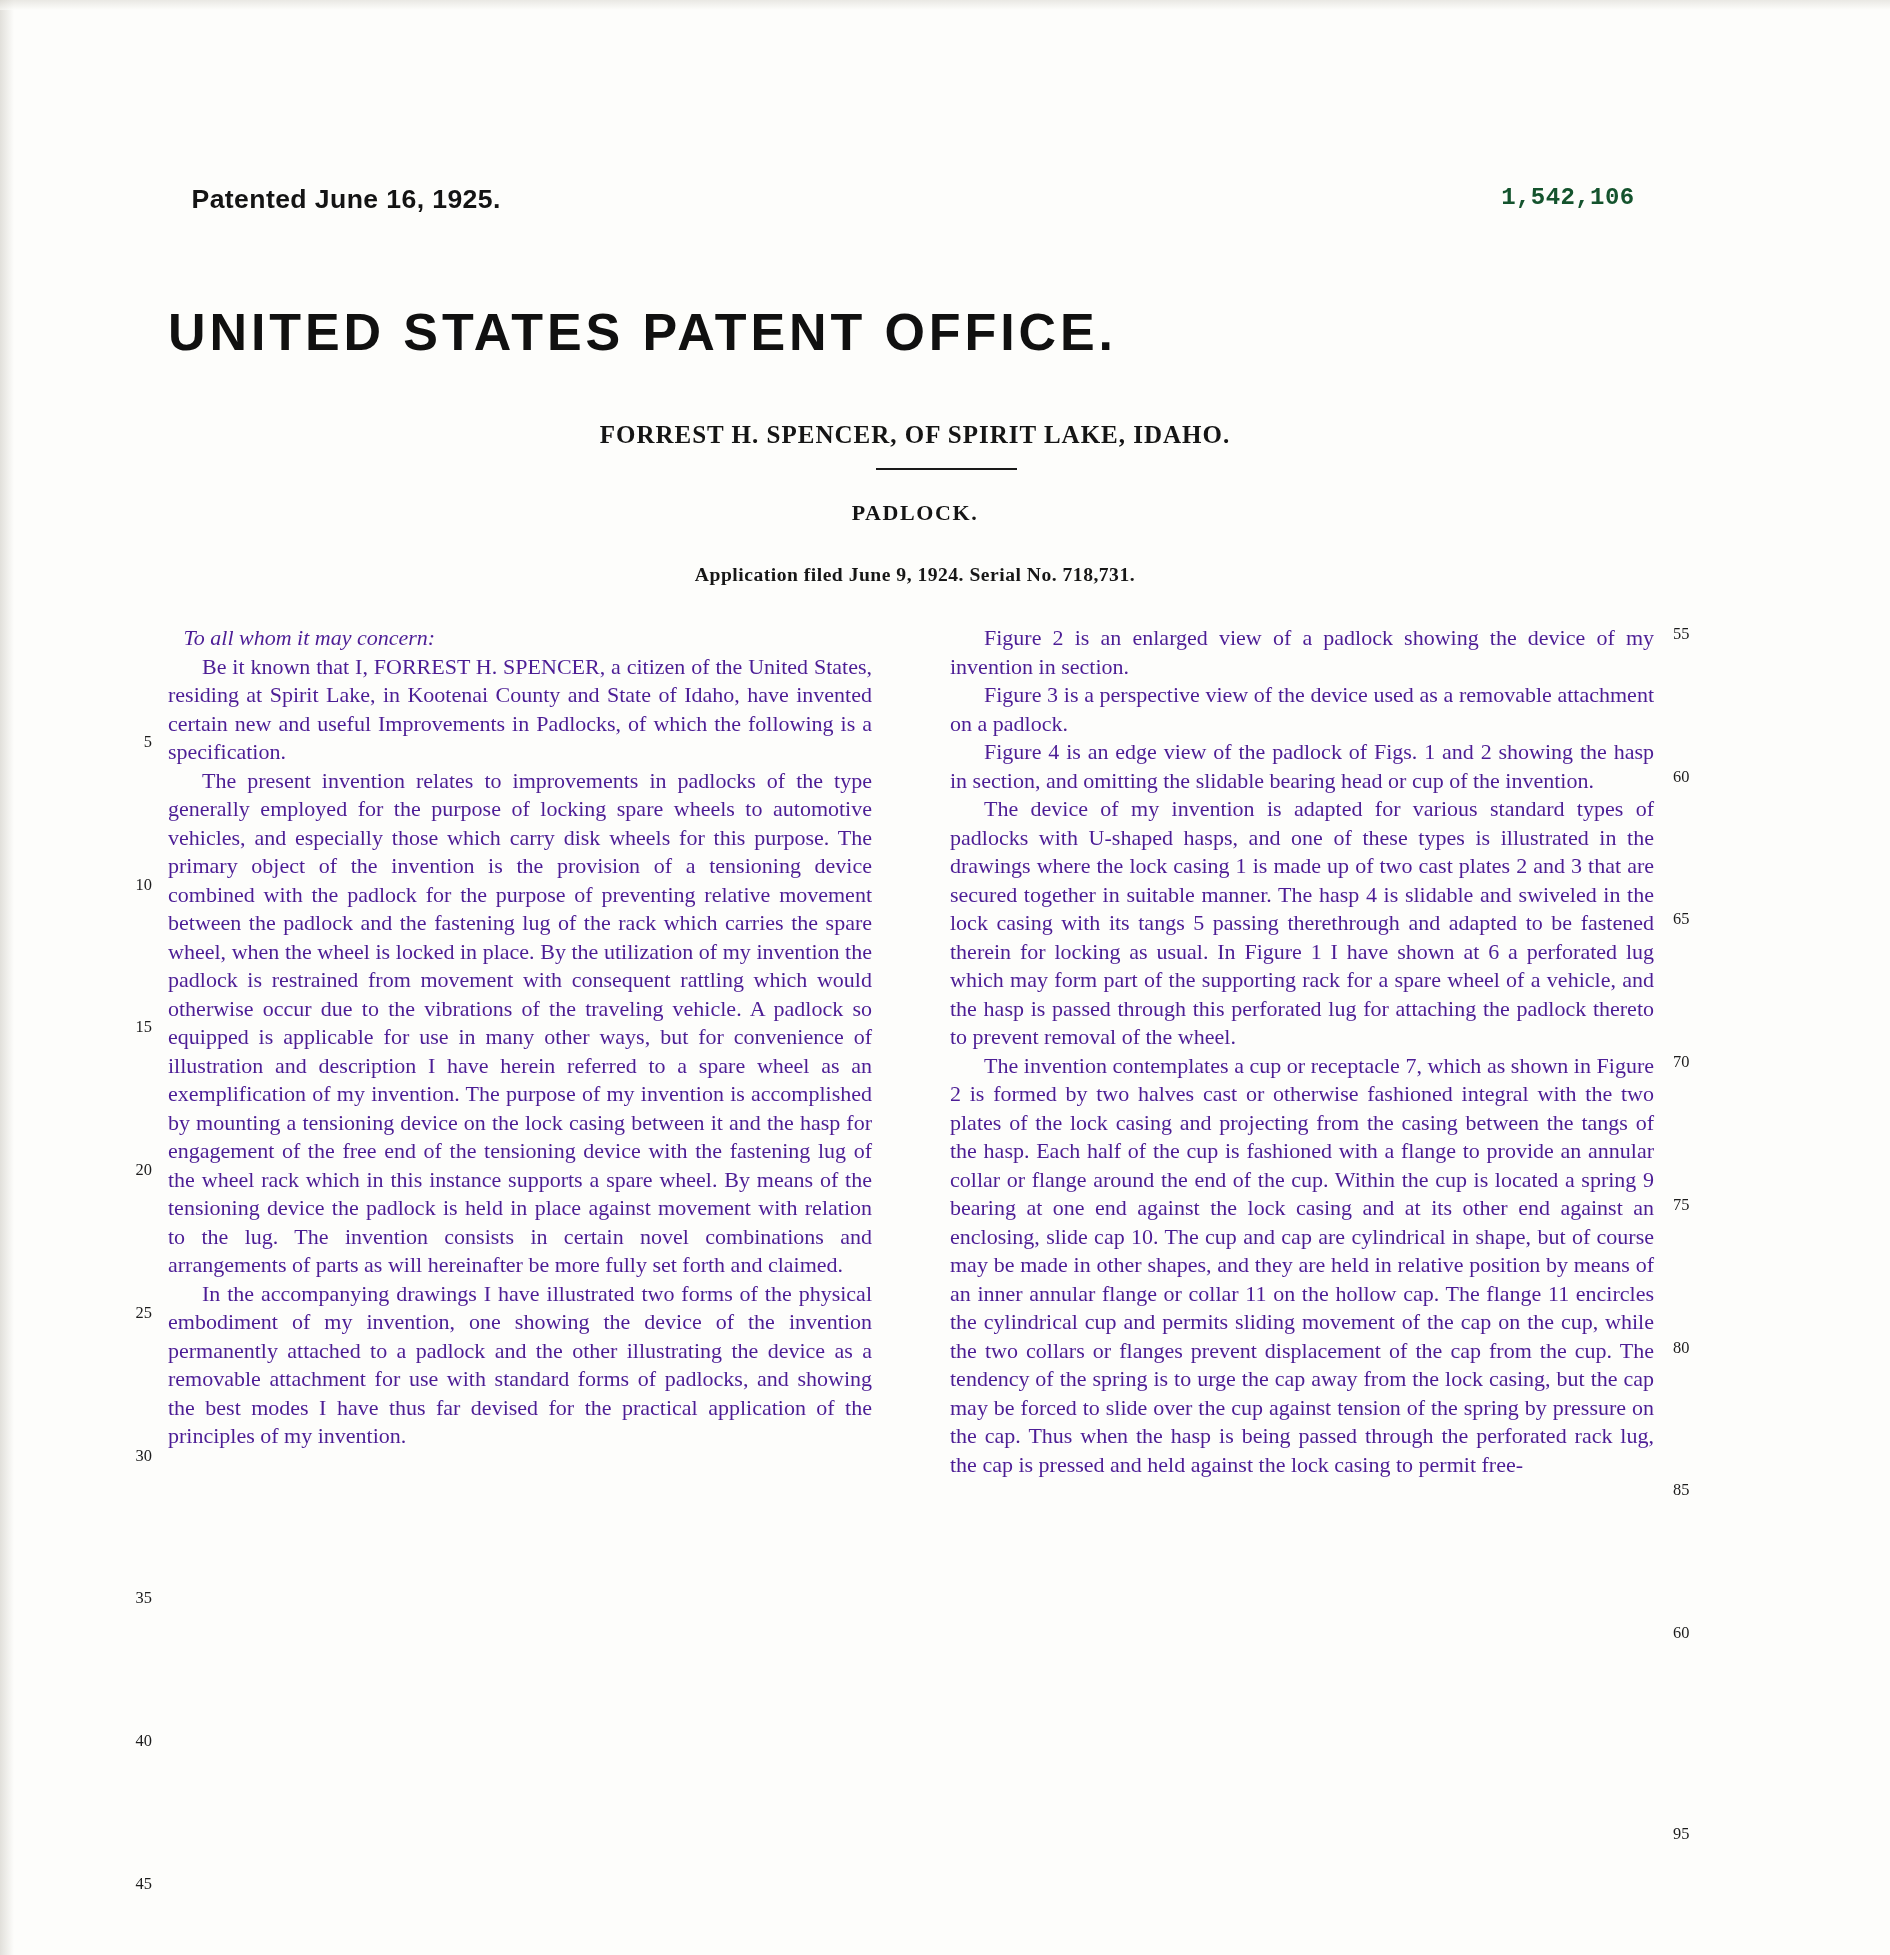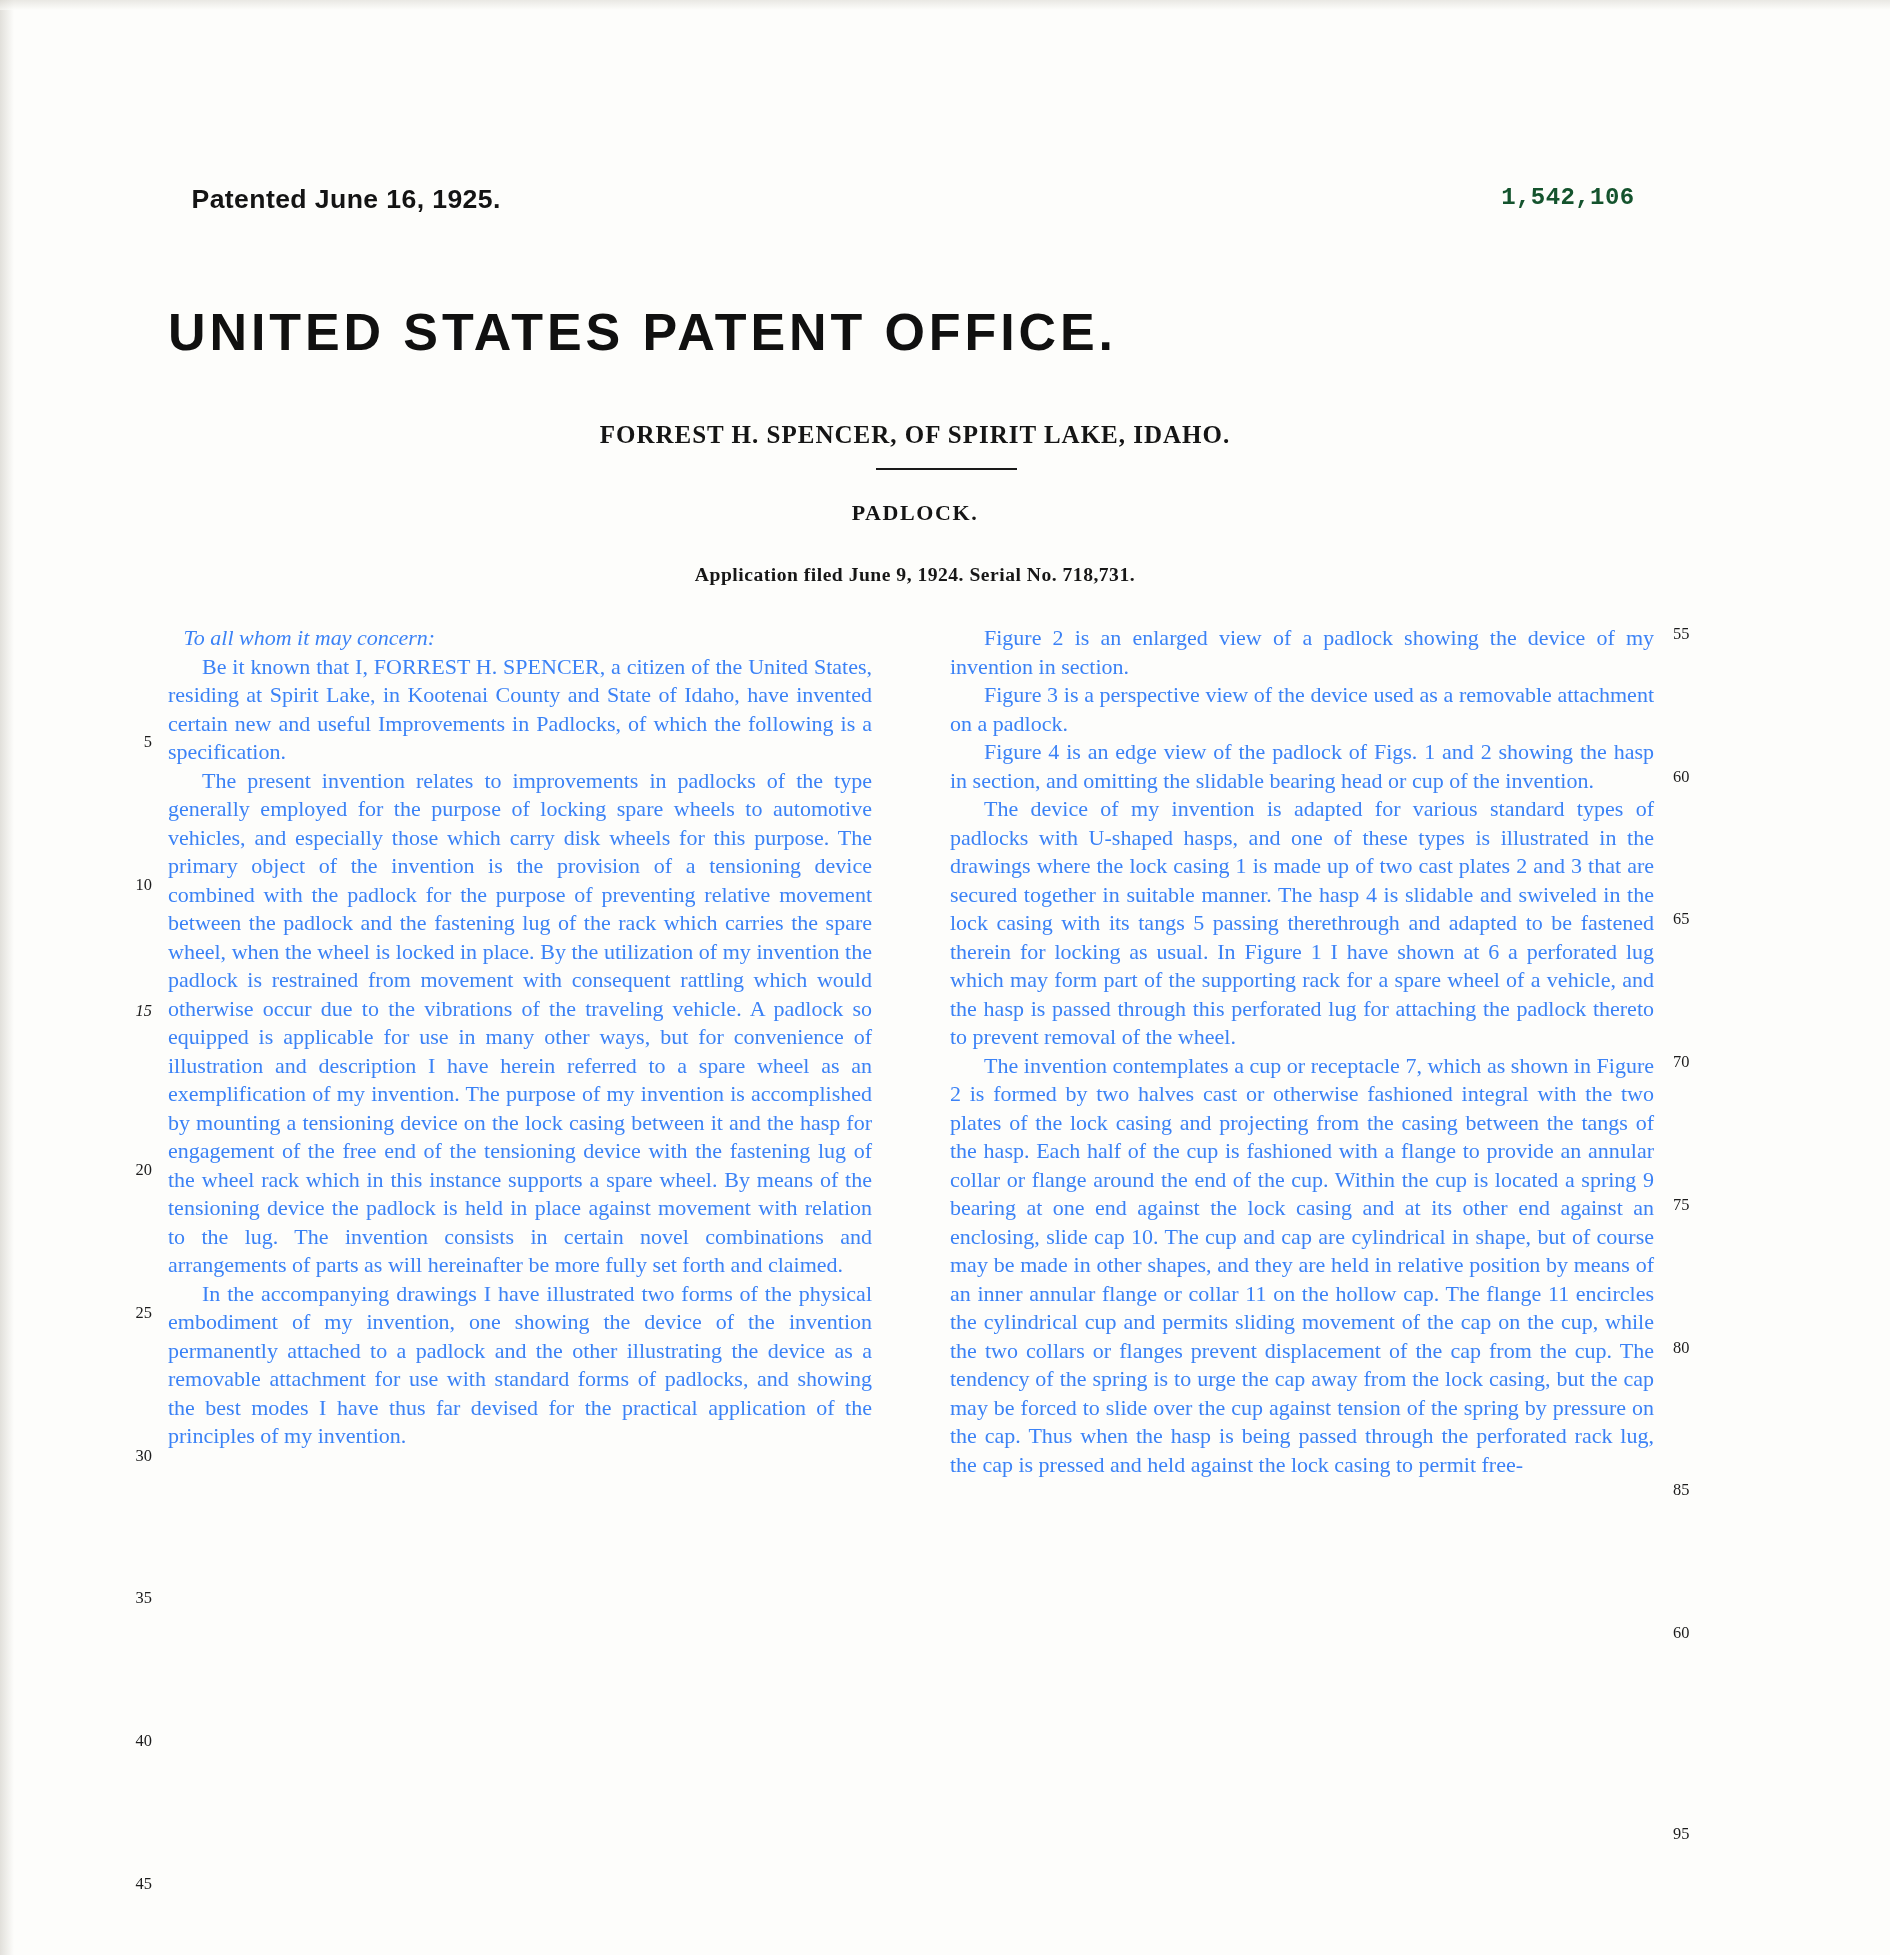--- a/index.html
+++ b/index.html
@@ -125,21 +125,21 @@
   .col.right {
     margin-left: 78px;
   }
   .col p {
     margin: 0;
     font-size: 22px;
     line-height: 28.5px;
     text-align: justify;
     text-justify: inter-word;
     text-indent: 34px;
-    color: #3b82f6;
+    color: #4c1d95;
     font-family: "Liberation Serif", serif;
   }
   .col p.salutation {
     font-style: italic;
     text-indent: 15.6px;
   }
   
   .linenums {
     position: absolute;
     top: 0;
@@ -179,21 +179,21 @@
     <div class="doc-title">PADLOCK.</div>
 
     <div class="app-line">Application filed June 9, 1924.  Serial No. 718,731.</div>
 
     <div class="columns">
 
       <div class="col left">
         <div class="linenums left">
           <span style="top:108px;">5</span>
           <span style="top:251px;">10</span>
-          <span style="top:377px;font-style:italic;">15</span>
+          <span style="top:393px;">15</span>
           <span style="top:536px;">20</span>
           <span style="top:679px;">25</span>
           <span style="top:822px;">30</span>
           <span style="top:964px;">35</span>
           <span style="top:1107px;">40</span>
           <span style="top:1250px;">45</span>
 
         </div>
 
         <p class="salutation">To all whom it may concern:</p>

